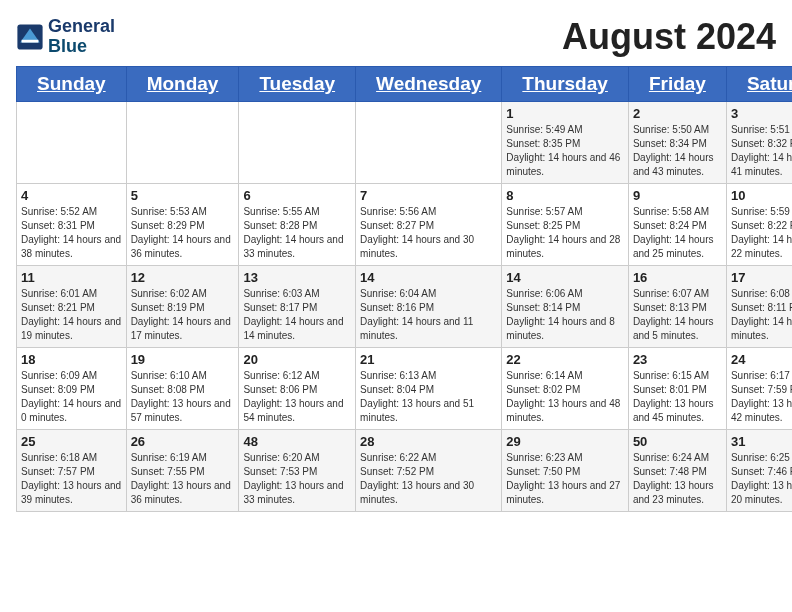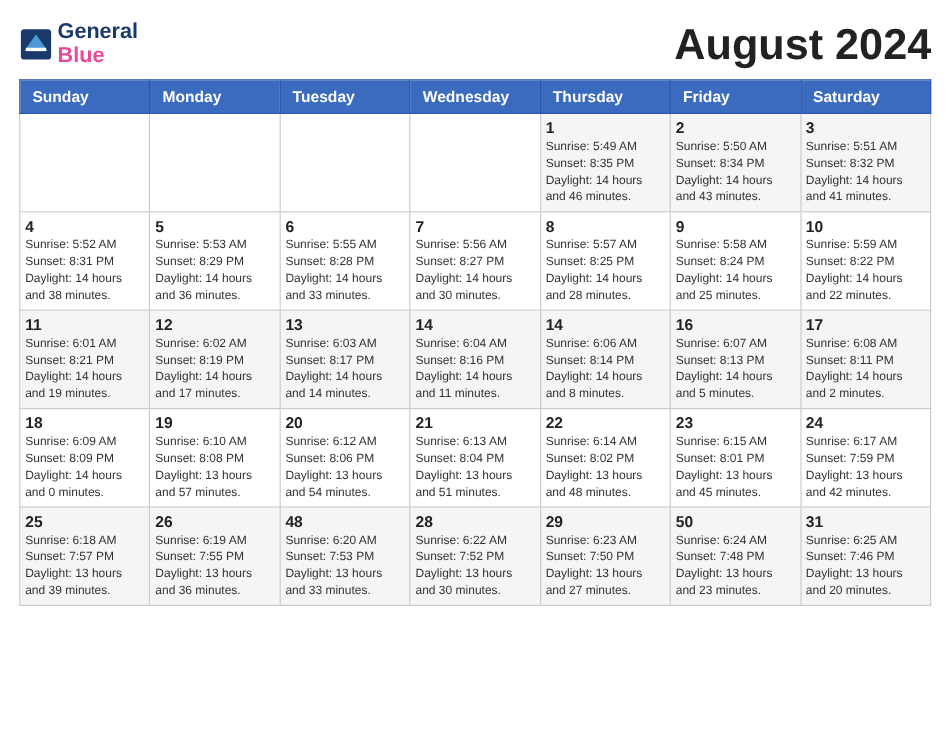--- a/index.html
+++ b/index.html
@@ -21,21 +21,21 @@
       align-items: center;
       gap: 4px;
     }
     .logo-text {
       font-size: 18px;
       font-weight: bold;
       color: #1a3a6b;
       line-height: 1.1;
     }
     .logo-text span {
-      color: #ec4899;
+      color: #0c4a6e;
     }
     .logo-icon {
       width: 28px;
       height: 28px;
     }
     .title-block {
       text-align: right;
       margin-left: 18px;
     }
     .month-year {
@@ -48,25 +48,26 @@
       color: #333;
     }
     .calendar {
       width: 100%;
       border-collapse: collapse;
       font-size: 11px;
     }
     .calendar thead th {
       background: #3a6bbf;
       color: #fff;
-      padding: 6px 10px;
+      padding: 6px 20px;
       text-align: left;
-      font-size: 13px;
+      font-size: 19px;
       font-weight: bold;
       border: 1px solid #2a5aaf;
+      text-decoration: underline;
     }
     .calendar tbody td {
       vertical-align: top;
       border: 1px solid #ccc;
       padding: 4px;
       width: calc(100%/7);
       min-height: 80px;
       background: #fff;
     }
     .calendar tbody tr:nth-child(odd) td {

